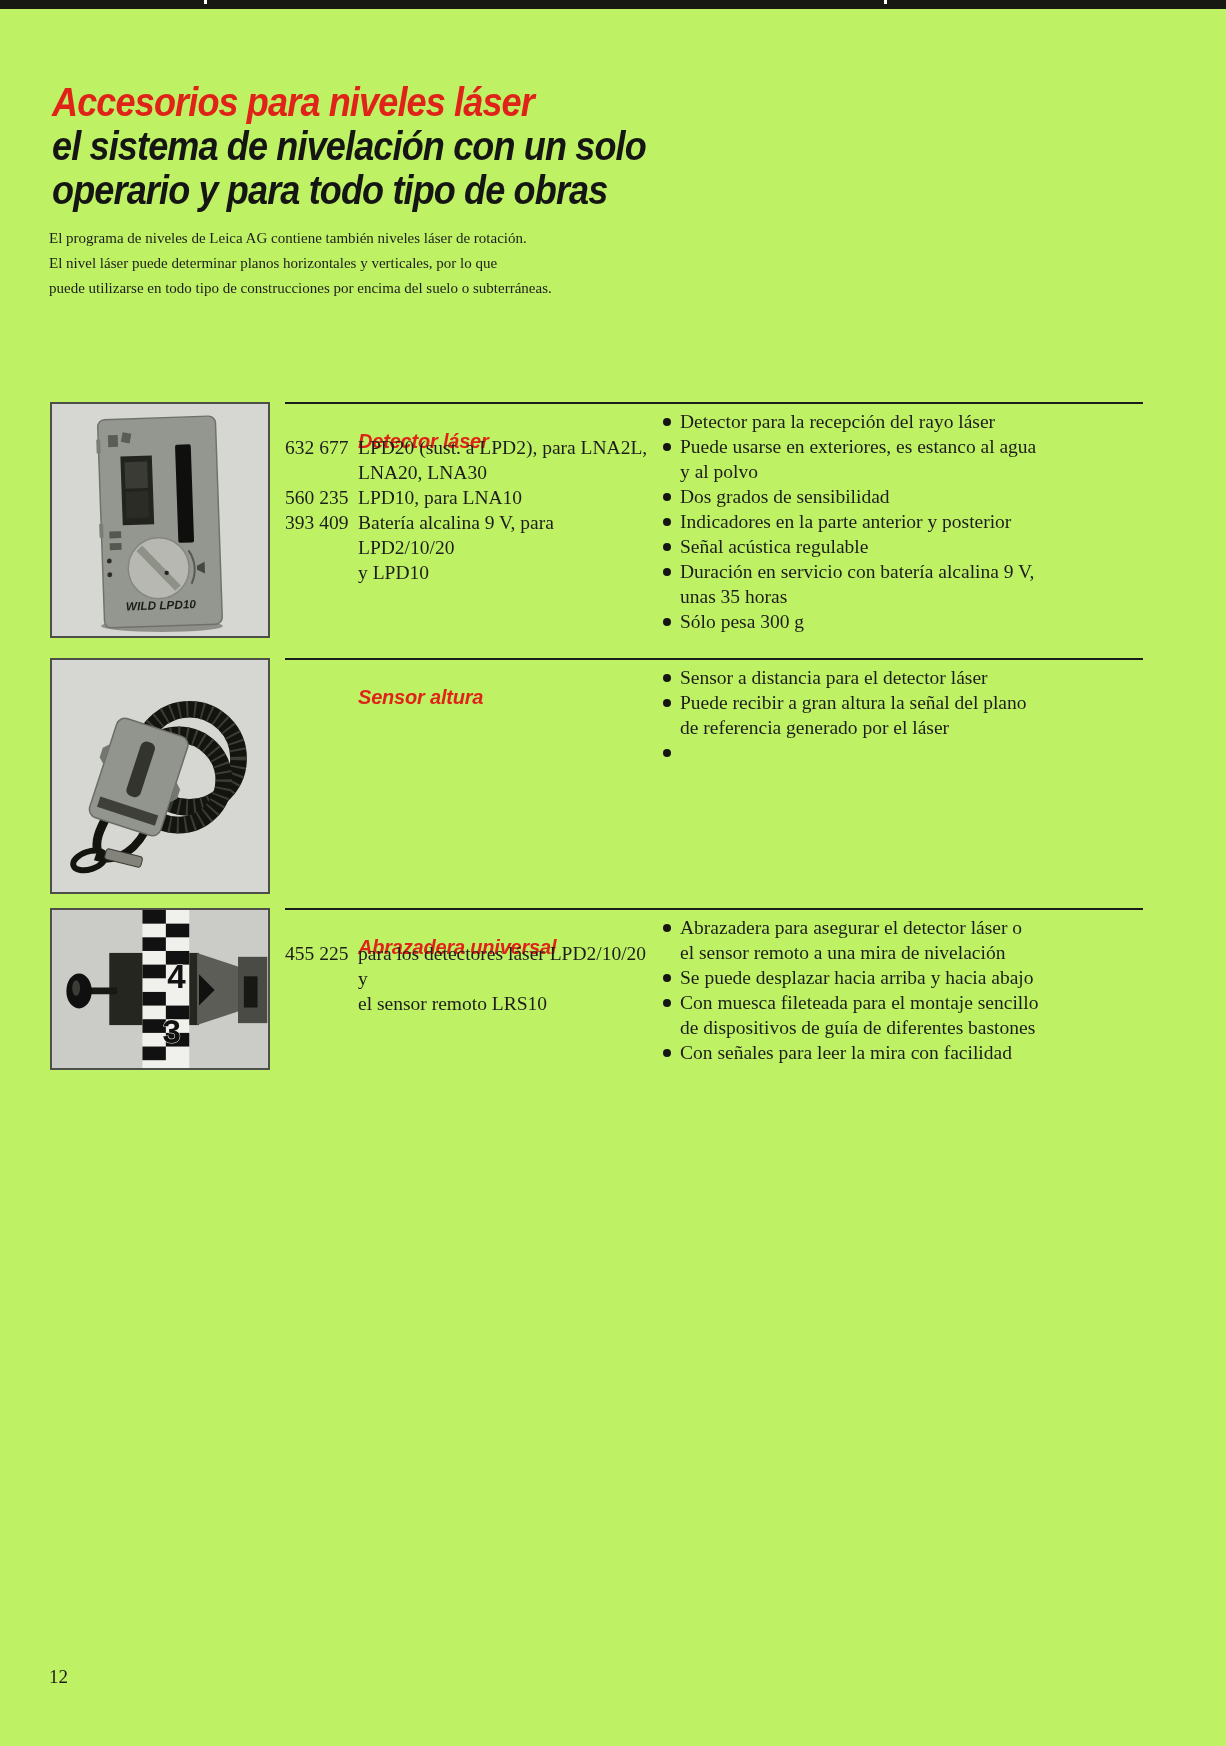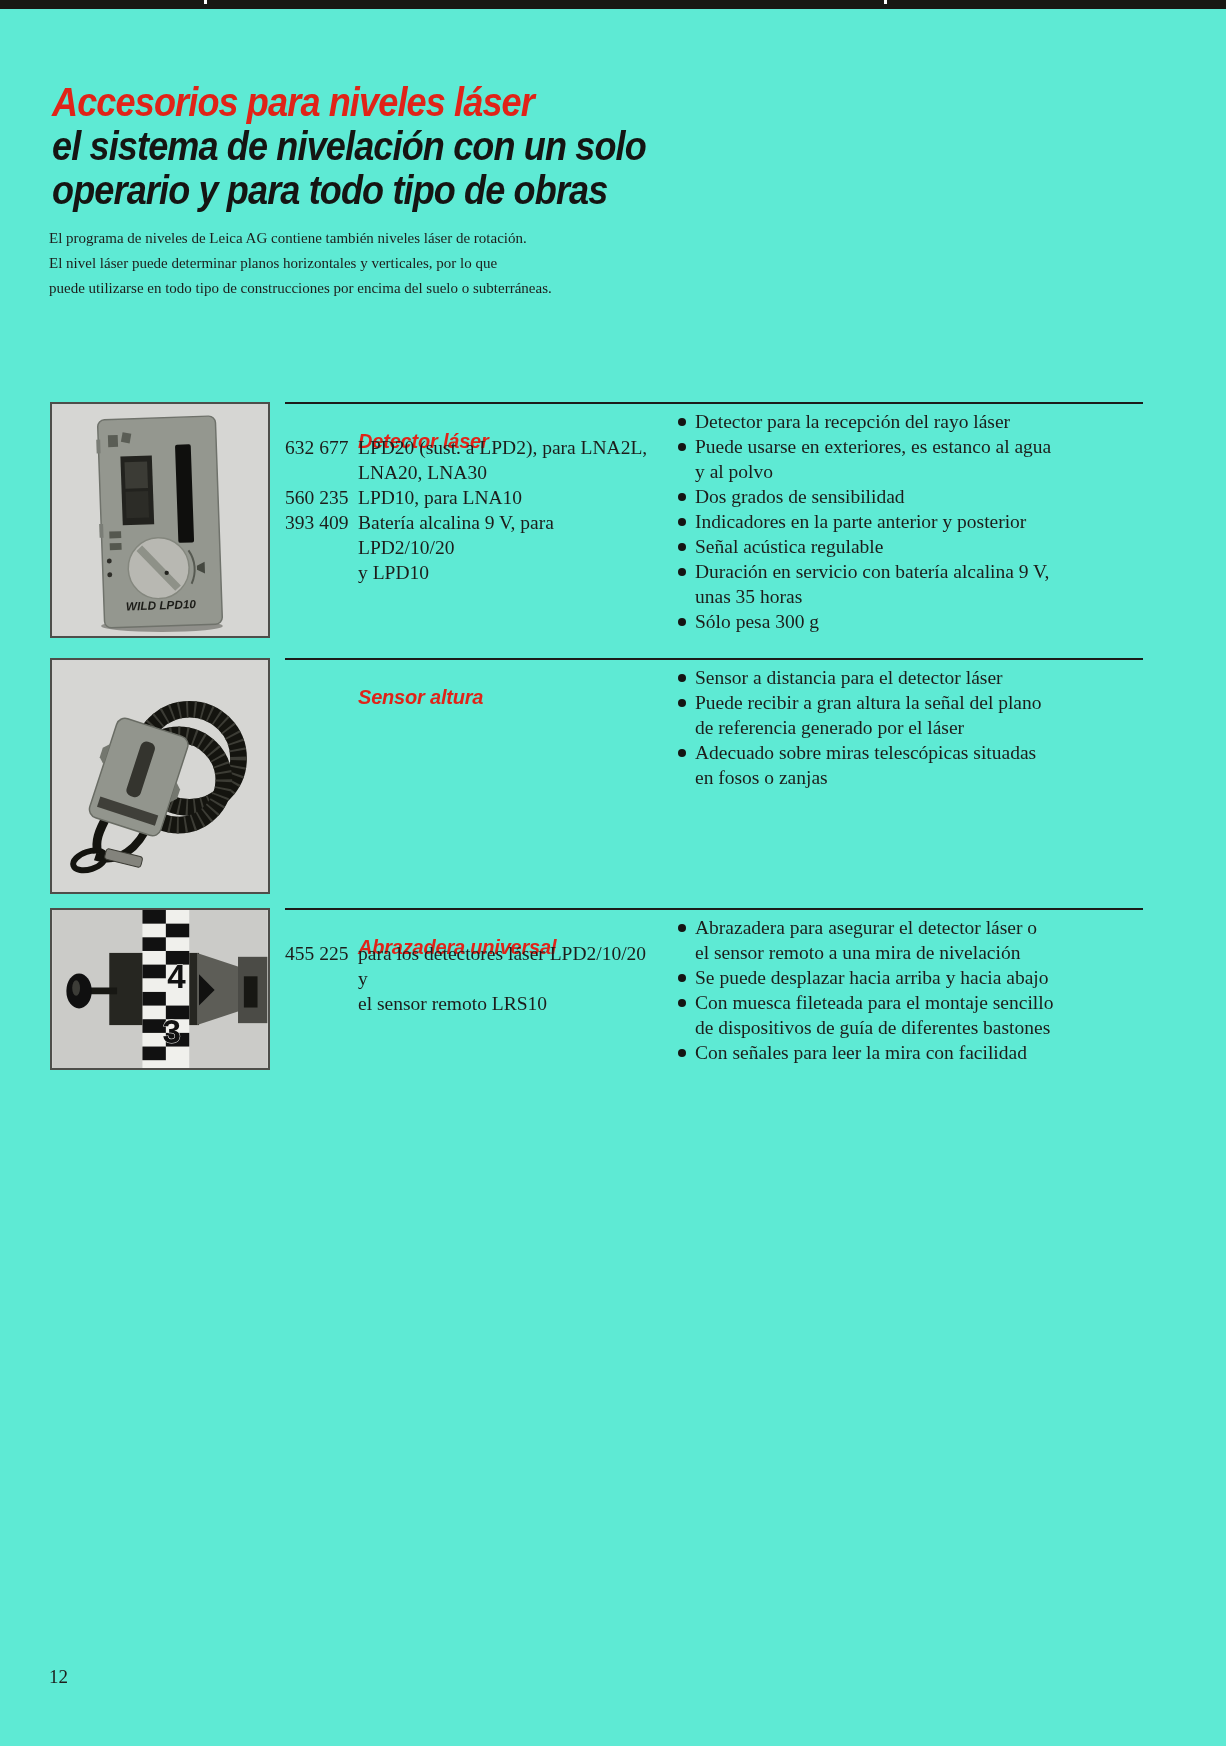--- a/index.html
+++ b/index.html
@@ -1,20 +1,20 @@
 <!DOCTYPE html>
 <html><head>
 <meta charset="utf-8">
 <style>
   html,body{margin:0;padding:0;background:#888;}
   .page{
     position:relative;
     width:1226px;height:1746px;
     margin:0 auto;
-    background:#5eead4;
+    background:#bef264;
     font-family:"Liberation Serif", serif;
     color:#1d1d1b;
     overflow:hidden;
   }
   .topbar{position:absolute;left:0;top:0;width:1226px;height:9px;background:#181813;}
   .topbar .notch{position:absolute;top:0;width:3px;height:4px;background:#fcfcfa;}
 
   
   .headline{position:absolute;left:52px;font:italic 700 41px/44px "Liberation Sans",sans-serif;
     letter-spacing:-1px;transform:scaleX(.88);transform-origin:0 0;white-space:nowrap;}
@@ -27,21 +27,21 @@
 
   
   .product{position:absolute;left:0;width:1226px;}
   .rule{position:absolute;left:285px;top:0;width:858px;height:2px;background:#1c1c1a;}
   .sec-title{position:absolute;left:358px;top:7px;
     font:italic 700 20px/25px "Liberation Sans",sans-serif;color:#e02318;letter-spacing:-.2px;}
   .items{position:absolute;left:285px;top:33px;width:370px;}
   .item-row{display:flex;font-size:19.5px;line-height:25px;}
   .item-code{flex:0 0 73px;}
   .item-desc{flex:1;white-space:pre-line;}
-  .bullets{position:absolute;left:678px;top:7px;width:480px;}
+  .bullets{position:absolute;left:663px;top:7px;width:480px;}
   .bullet{display:flex;font-size:19.5px;line-height:25px;}
   .dot{flex:none;width:8px;height:8px;border-radius:50%;background:#151513;margin:9px 9px 0 0;}
   .btext{white-space:pre-line;}
 
   
   .photo{position:absolute;left:50px;top:0;margin:0;background:#d6d6d3;
     border:2px solid #4e4e4a;box-sizing:border-box;}
   .photo svg{display:block;width:100%;height:100%;}
   .ph1{width:220px;height:236px;}
   .ph2{width:220px;height:236px;}
@@ -183,22 +183,20 @@
         <span class="dot"></span>
         <span class="btext">Sensor a distancia para el detector láser</span>
       </div>
       <div class="bullet">
         <span class="dot"></span>
         <span class="btext">Puede recibir a gran altura la señal del plano
 de referencia generado por el láser</span>
       </div>
       <div class="bullet">
         <span class="dot"></span>
-        <span class="btext">Adecuado sobre miras telescópicas situadas
-en fosos o zanjas</span>
       </div>
     </div>
   </section>
 
   <section class="product" style="top:908px;height:165px">
     <div class="rule"></div>
 
     <figure class="photo ph3">
       <svg viewBox="0 0 220 162">
         <rect width="220" height="162" fill="#cbcbc8"></rect>

